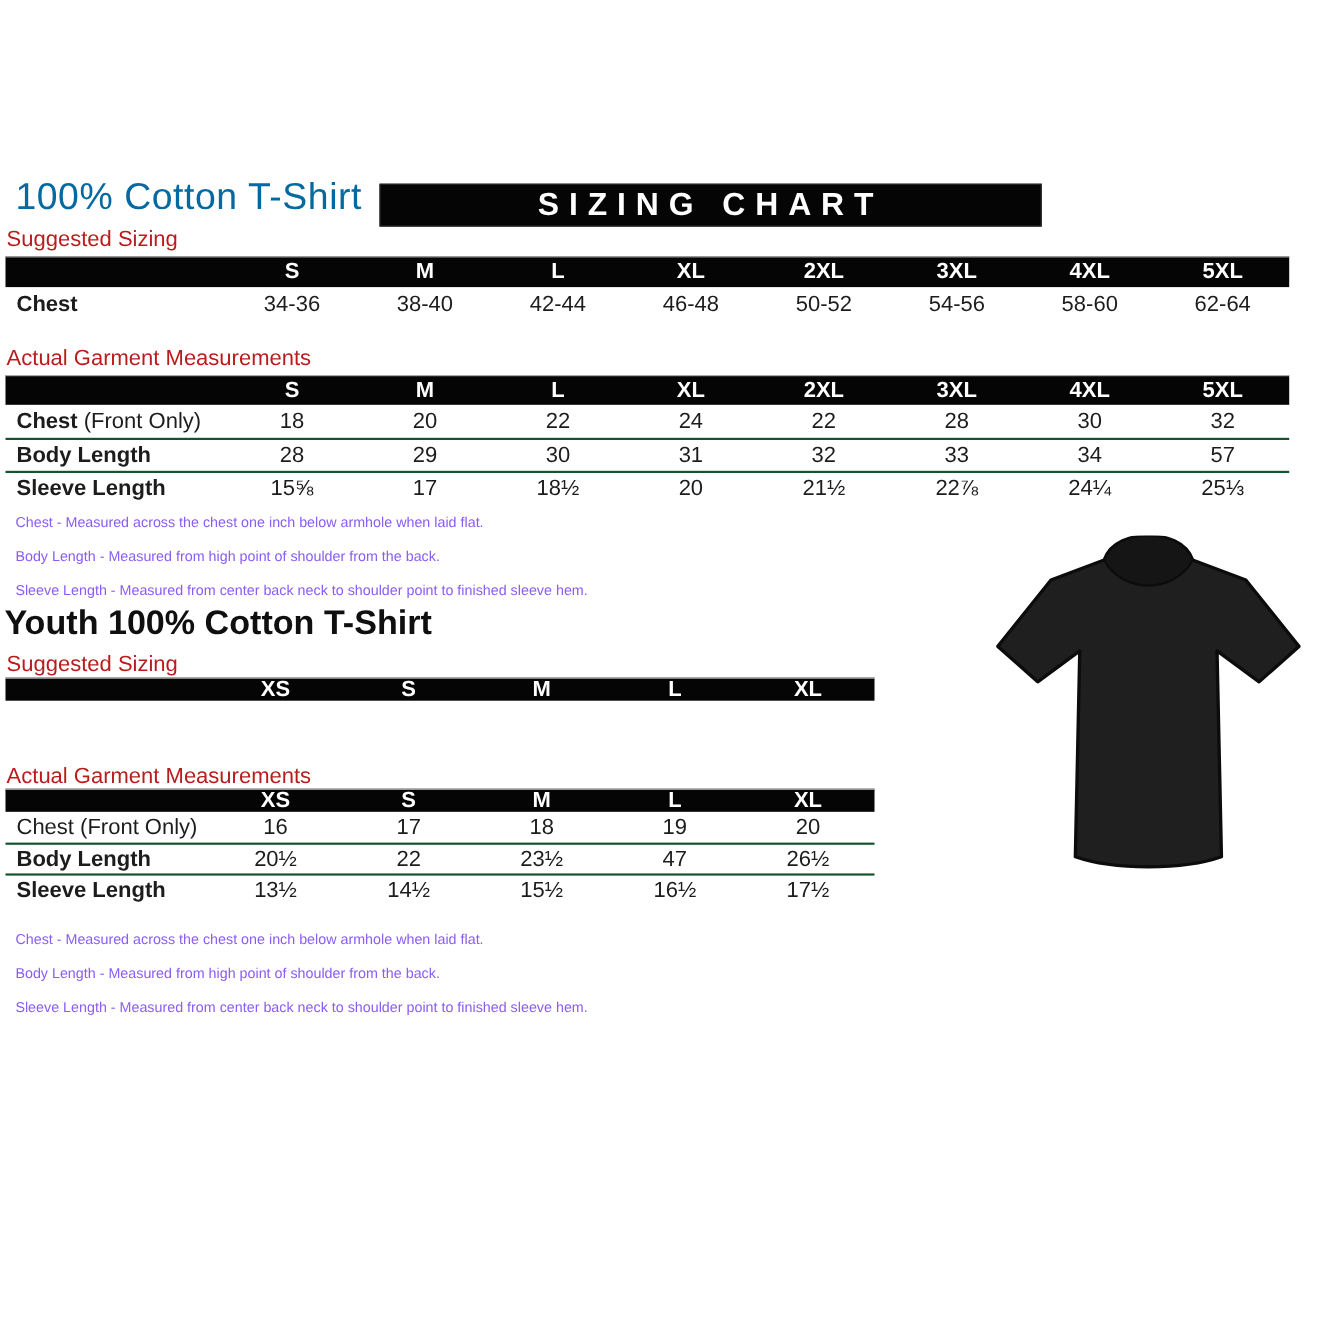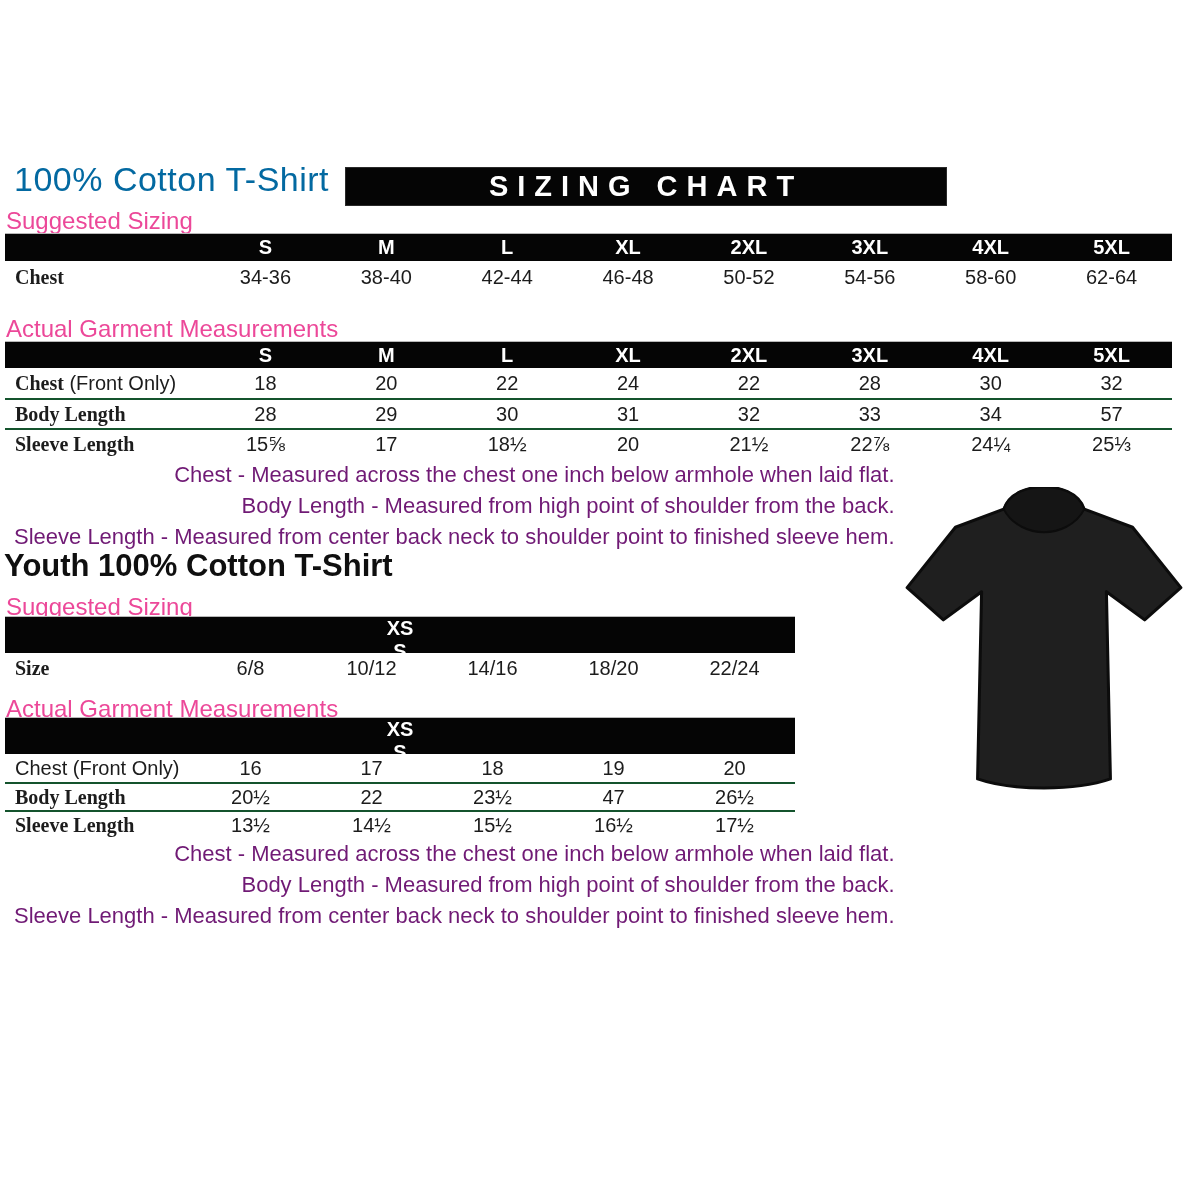--- a/index.html
+++ b/index.html
@@ -9,41 +9,41 @@
     color:#1c1c1c;position:relative;overflow:hidden;
   }
   .abs{position:absolute;}
   .page-title{left:14px;top:160px;font-size:34px;letter-spacing:0.5px;color:#0369a1;}
   .banner{
     left:345px;top:167px;width:602px;height:39px;background:#050505;
     display:flex;align-items:center;justify-content:center;
     color:#fff;font-weight:bold;font-size:29px;letter-spacing:9px;
     border:1px solid #2a2a2a;box-sizing:border-box;
   }
-  .section-label{font-size:24px;color:#ec4899;}
+  .section-label{font-size:20px;color:#b91c1c;}
   .tbl{left:5px;}
   .tbl .thead{
     display:flex;align-items:center;background:#050505;color:#ffffff;
     font-weight:bold;font-size:20px;border-top:1px solid #b8b8b8;box-sizing:border-box;
   }
   .tbl .trow{display:flex;align-items:center;font-size:20px;box-sizing:border-box;}
   .adult-w{width:1167px;}
   .youth-w{width:790px;}
   .adult-w .lbl{width:200px;padding-left:10px;box-sizing:border-box;}
   .youth-w .lbl{width:185px;padding-left:10px;box-sizing:border-box;}
   .hcell,.vcell{flex:1;text-align:center;}
   .h28{height:28px;}
   .h27{height:27px;}
-  .h26{height:37px;flex-direction:column;}
+  .h26{height:21px;}
   .r32{height:32px;}
   .r30{height:30px;}
   .r28{height:28px;}
-  .bold{font-weight:bold;font-family:Liberation Serif, serif;}
+  .bold{font-weight:bold;}
   .sep{border-top:2px solid #14532d;}
-  .notes div{font-size:22px;color:#701a75;height:31px;line-height:24px;text-align:right;}
+  .notes div{font-size:13px;color:#8b5cf6;height:31px;line-height:24px;}
   .youth-title{left:4px;top:548px;font-size:31px;font-weight:bold;color:#0f0f0f;}
   .tshirt{left:893px;top:487px;width:302px;height:312px;}
 </style>
 </head>
 <body>
 
 <div class="abs page-title">100% Cotton T-Shirt</div>
 
 <div class="abs banner">
   <span>SIZING CHART</span>
@@ -136,28 +136,20 @@
 <div class="abs section-label" style="left:6px;top:593px;">Suggested Sizing</div>
 
 <div class="abs tbl youth-w" style="top:616px;">
   <div class="thead h26">
     <div class="lbl"></div>
     <div class="hcell">XS</div>
     <div class="hcell">S</div>
     <div class="hcell">M</div>
     <div class="hcell">L</div>
     <div class="hcell">XL</div>
-  </div>
-  <div class="trow r30">
-    <div class="lbl bold">Size</div>
-    <div class="vcell">6/8</div>
-    <div class="vcell">10/12</div>
-    <div class="vcell">14/16</div>
-    <div class="vcell">18/20</div>
-    <div class="vcell">22/24</div>
   </div>
 </div>
 
 <div class="abs section-label" style="left:6px;top:695px;">Actual Garment Measurements</div>
 
 <div class="abs tbl youth-w" style="top:717px;">
   <div class="thead h26">
     <div class="lbl"></div>
     <div class="hcell">XS</div>
     <div class="hcell">S</div>

